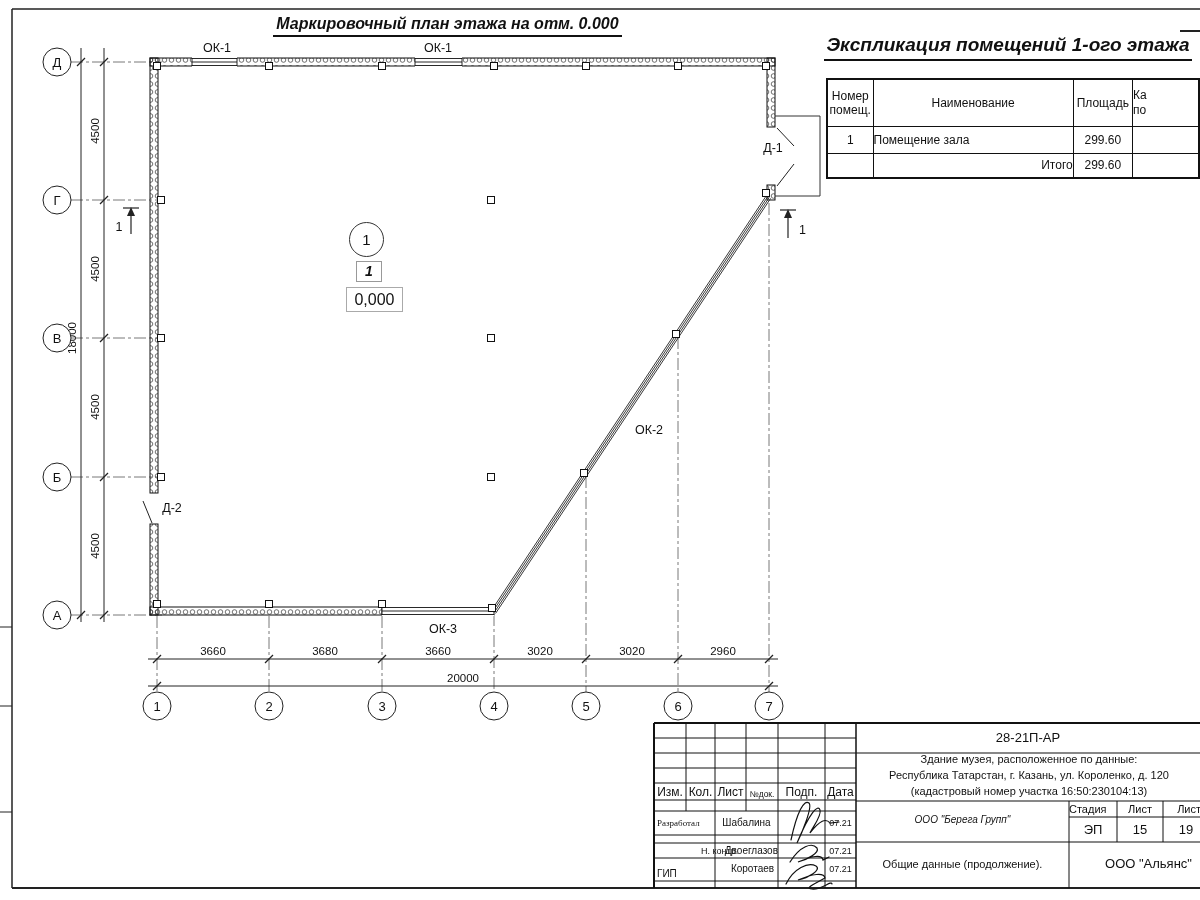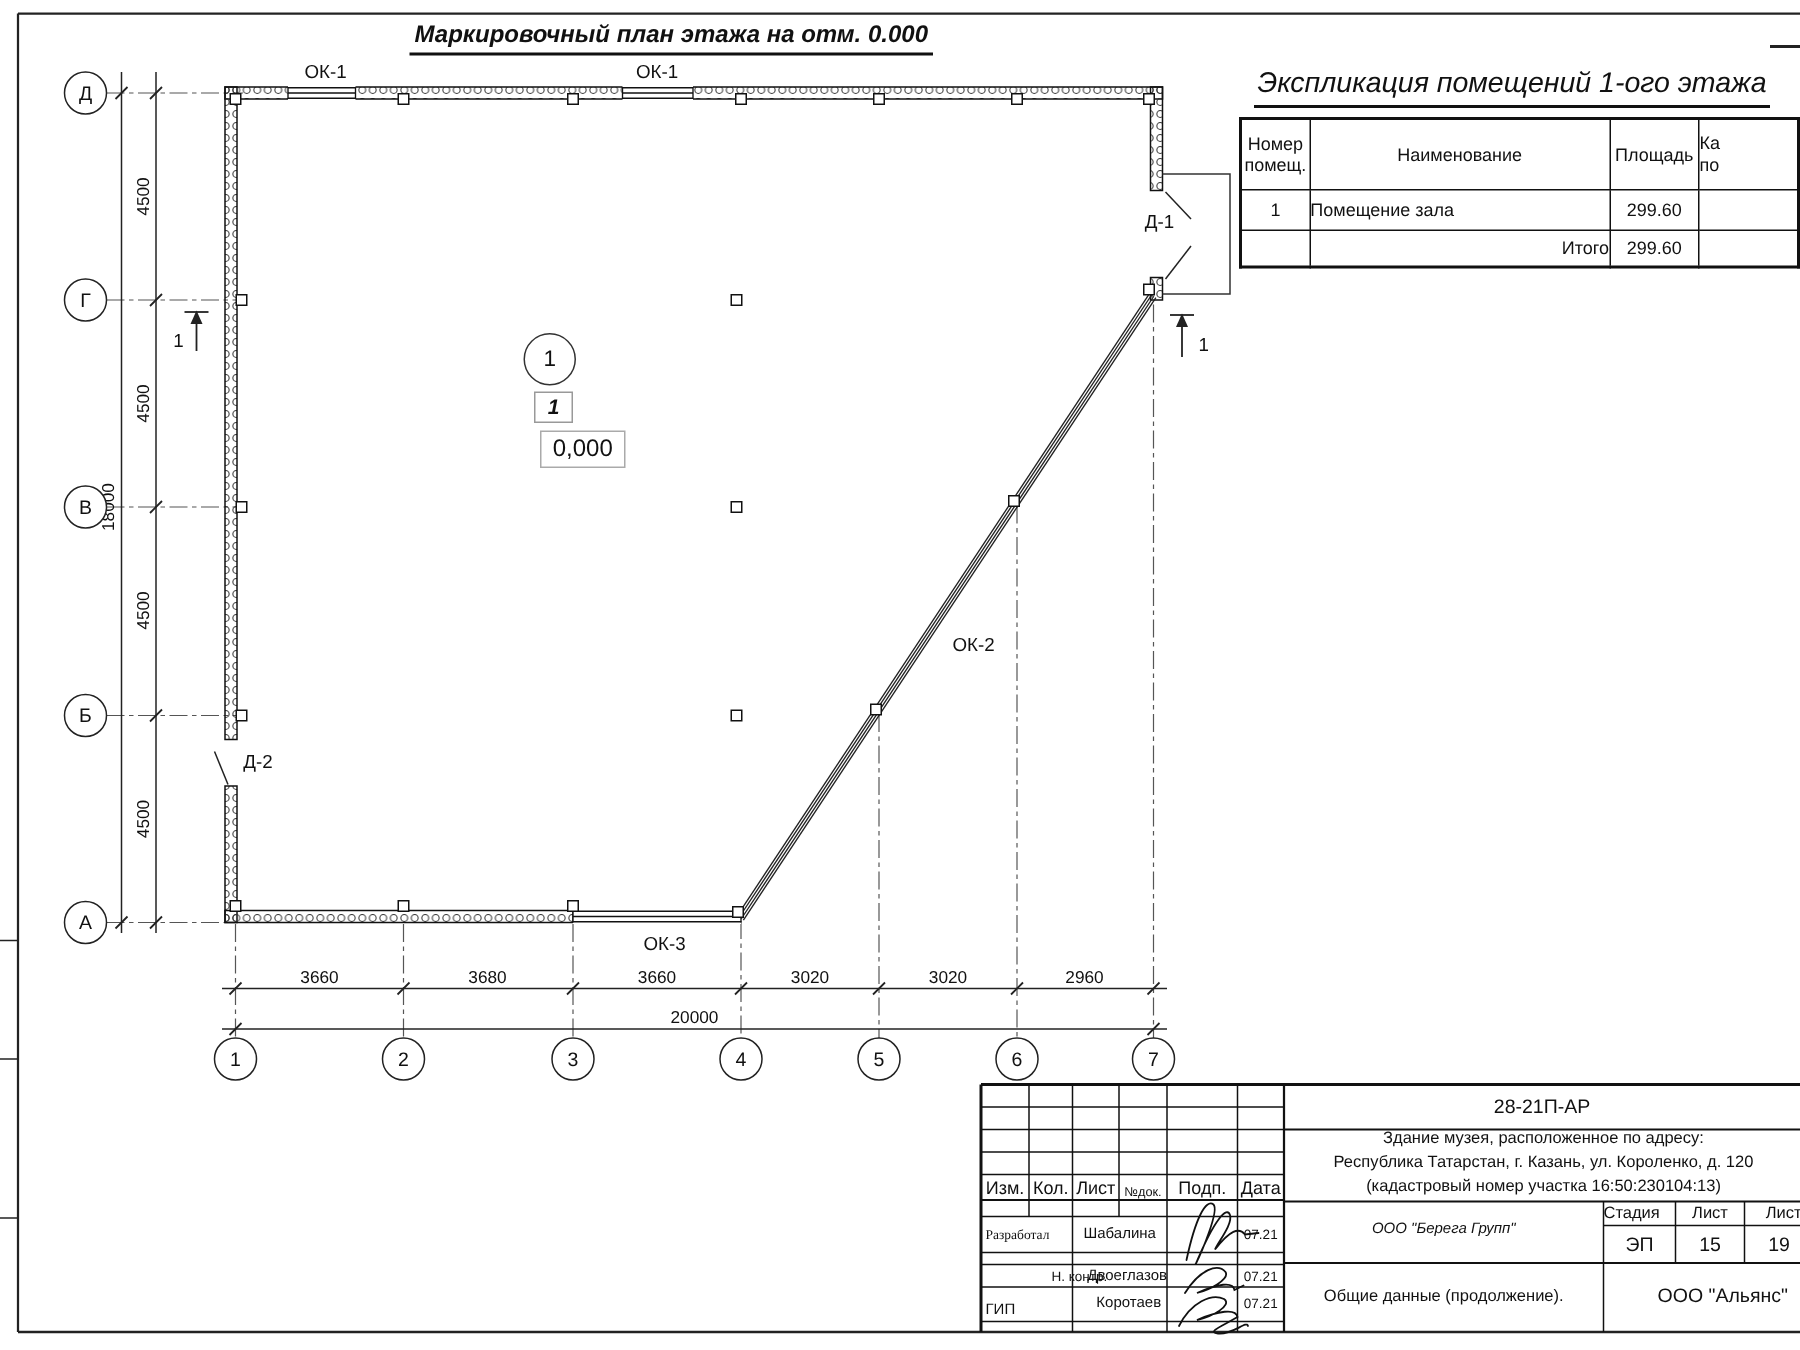--- a/index.html
+++ b/index.html
@@ -6,28 +6,28 @@
   body{width:1200px;height:900px;position:relative;overflow:hidden;background:#fff;
        font-family:"Liberation Sans",sans-serif;color:#111;}
   .abs{position:absolute;}
   .ctr{text-align:center;}
   svg{position:absolute;left:0;top:0;}
   
   .plan-title-wrap{left:240px;top:15px;width:415px;text-align:center;}
   .plan-title{display:inline-block;font-size:16px;font-weight:bold;font-style:italic;
               border-bottom:2px solid #111;padding:0 3px 2px 3px;}
   .expl-title-wrap{left:812px;top:34px;width:392px;text-align:center;}
-  .expl-title{display:inline-block;font-size:19px;font-weight:normal;font-style:italic;
-              border-bottom:2px solid #111;padding:0 2px 3px 2px;margin-top:11px;}
+  .expl-title{display:inline-block;font-size:19px;font-weight:bold;font-style:italic;
+              border-bottom:2px solid #111;padding:0 2px 3px 2px;}
   
   .room-circle{left:349px;top:222px;width:33px;height:33px;border:1.2px solid #333;
                border-radius:50%;line-height:33px;text-align:center;font-size:15px;}
   .room-box{left:356px;top:261px;width:24px;height:19px;border:1px solid #999;
             line-height:19px;text-align:center;font-size:14px;font-style:italic;font-weight:bold;}
-  .elev-box{left:360px;top:287px;width:55px;height:23px;border:1px solid #aaa;
+  .elev-box{left:346px;top:287px;width:55px;height:23px;border:1px solid #aaa;
             line-height:23px;text-align:center;font-size:16px;}
   
   .expl{left:826px;top:78px;border-collapse:collapse;}
   .expl td{border:1px solid #111;padding:0;font-size:12px;vertical-align:middle;}
   .expl .hdr{text-align:center;line-height:14px;}
   .c0{width:46px;} .c1{width:251px;} .c2{width:61px;} .c3{width:88px;}
   .rh{height:47px;} .r1{height:27px;} .r2{height:25px;}
   .expl table{border:2px solid #111;}
   .name-cell{padding-left:6px;}
   .itogo{text-align:right;padding-right:4px;}
@@ -317,21 +317,21 @@
       <td class="itogo">Итого</td>
       <td class="num">299.60</td>
       <td></td>
     </tr>
   </tbody>
     </table>
 </div>
 
 <span class="tbt ctr" style="left:856px;top:730px;width:344px;font-size:13px;">28-21П-АР</span>
 <div class="abs ctr" style="left:858px;top:751px;width:342px;font-size:11px;line-height:16px;">
-  <span style="display:block">Здание музея, расположенное по адресу:</span>
+  <span style="display:block">Здание музея, расположенное по данные:</span>
   <span style="display:block">Республика Татарстан, г. Казань, ул. Короленко, д. 120</span>
   <span style="display:block">(кадастровый номер участка 16:50:230104:13)</span>
 </div>
 <span class="tbt ctr" style="left:654px;top:785px;width:32px;">Изм.</span>
 <span class="tbt ctr" style="left:686px;top:785px;width:29px;">Кол.</span>
 <span class="tbt ctr" style="left:715px;top:785px;width:31px;">Лист</span>
 <span class="tbt ctr" style="left:746px;top:789px;width:32px;font-size:8.5px;">№док.</span>
 <span class="tbt ctr" style="left:778px;top:785px;width:47px;">Подп.</span>
 <span class="tbt ctr" style="left:825px;top:785px;width:31px;">Дата</span>
 

